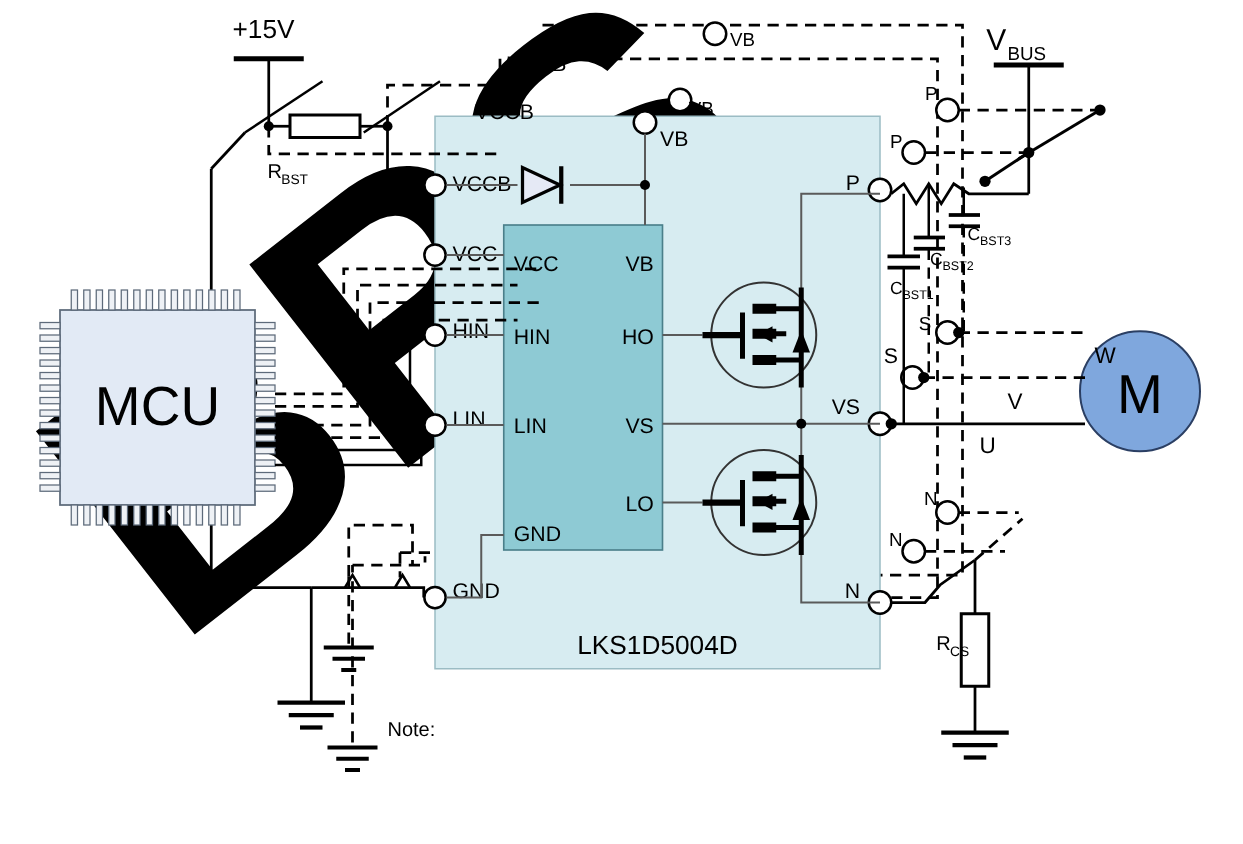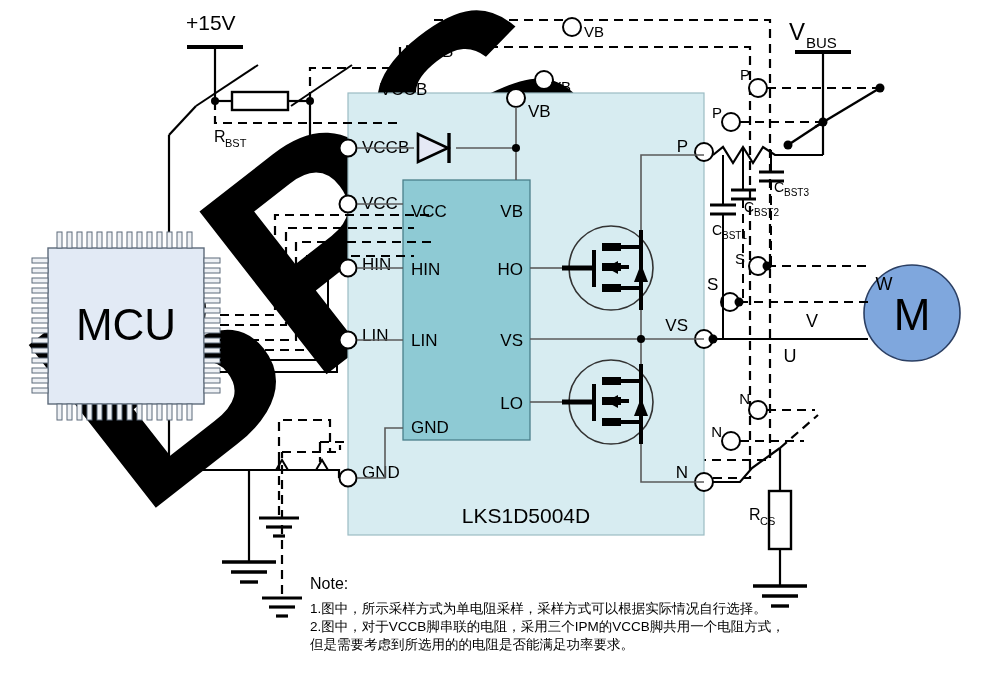--- a/index.html
+++ b/index.html
@@ -462,17 +462,14 @@
     <text x="760" y="525" font-size="11">CS</text>
     <g>
       <line x1="753" y1="586" x2="807" y2="586" stroke="#000" stroke-width="3.4"></line>
       <line x1="762" y1="596" x2="798" y2="596" stroke="#000" stroke-width="3.4"></line>
       <line x1="771" y1="606" x2="789" y2="606" stroke="#000" stroke-width="3.4"></line>
     </g>
 
     <text x="310" y="589" font-size="16">Note:</text>
   </svg>
 
-  <div class="note-block">1.图中，所示采样方式为单电阻采样，采样方式可以根据实际情况自行选择。
-2.图中，对于VCCB脚串联的电阻，采用三个IPM的VCCB脚共用一个电阻方式，
-但是需要考虑到所选用的的电阻是否能满足功率要求。</div>
 
 </div>
 
 </body></html>

